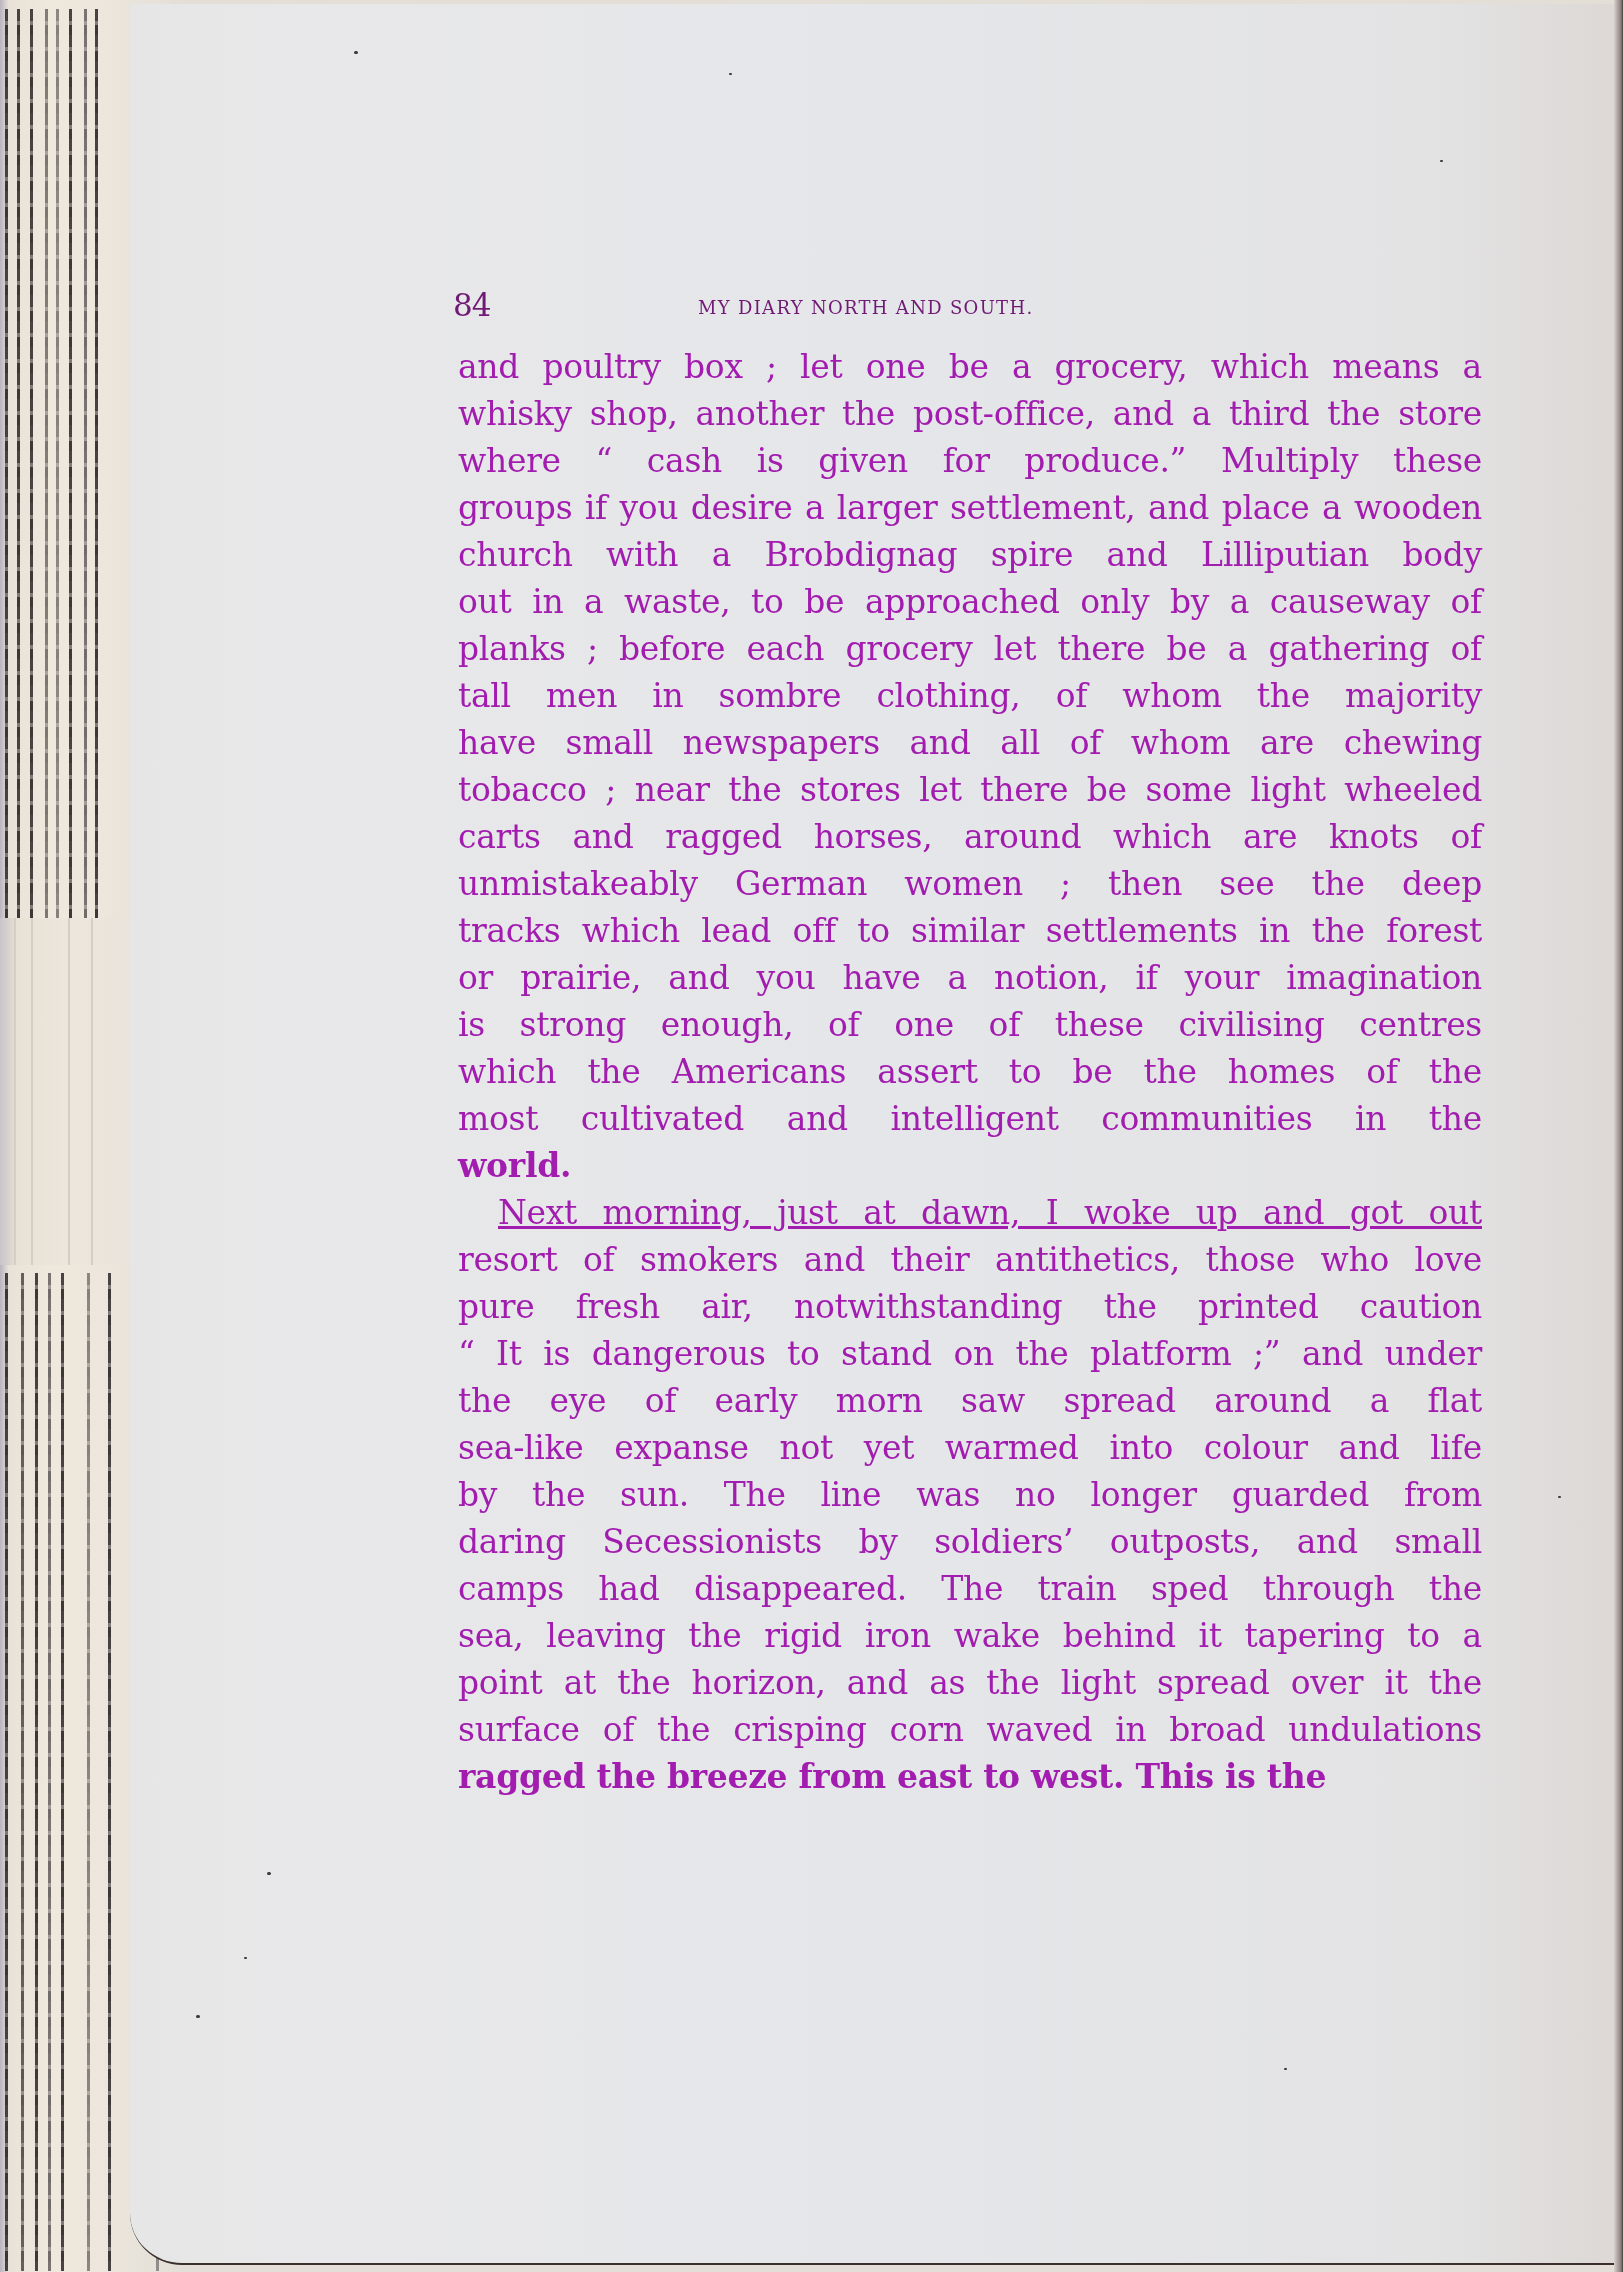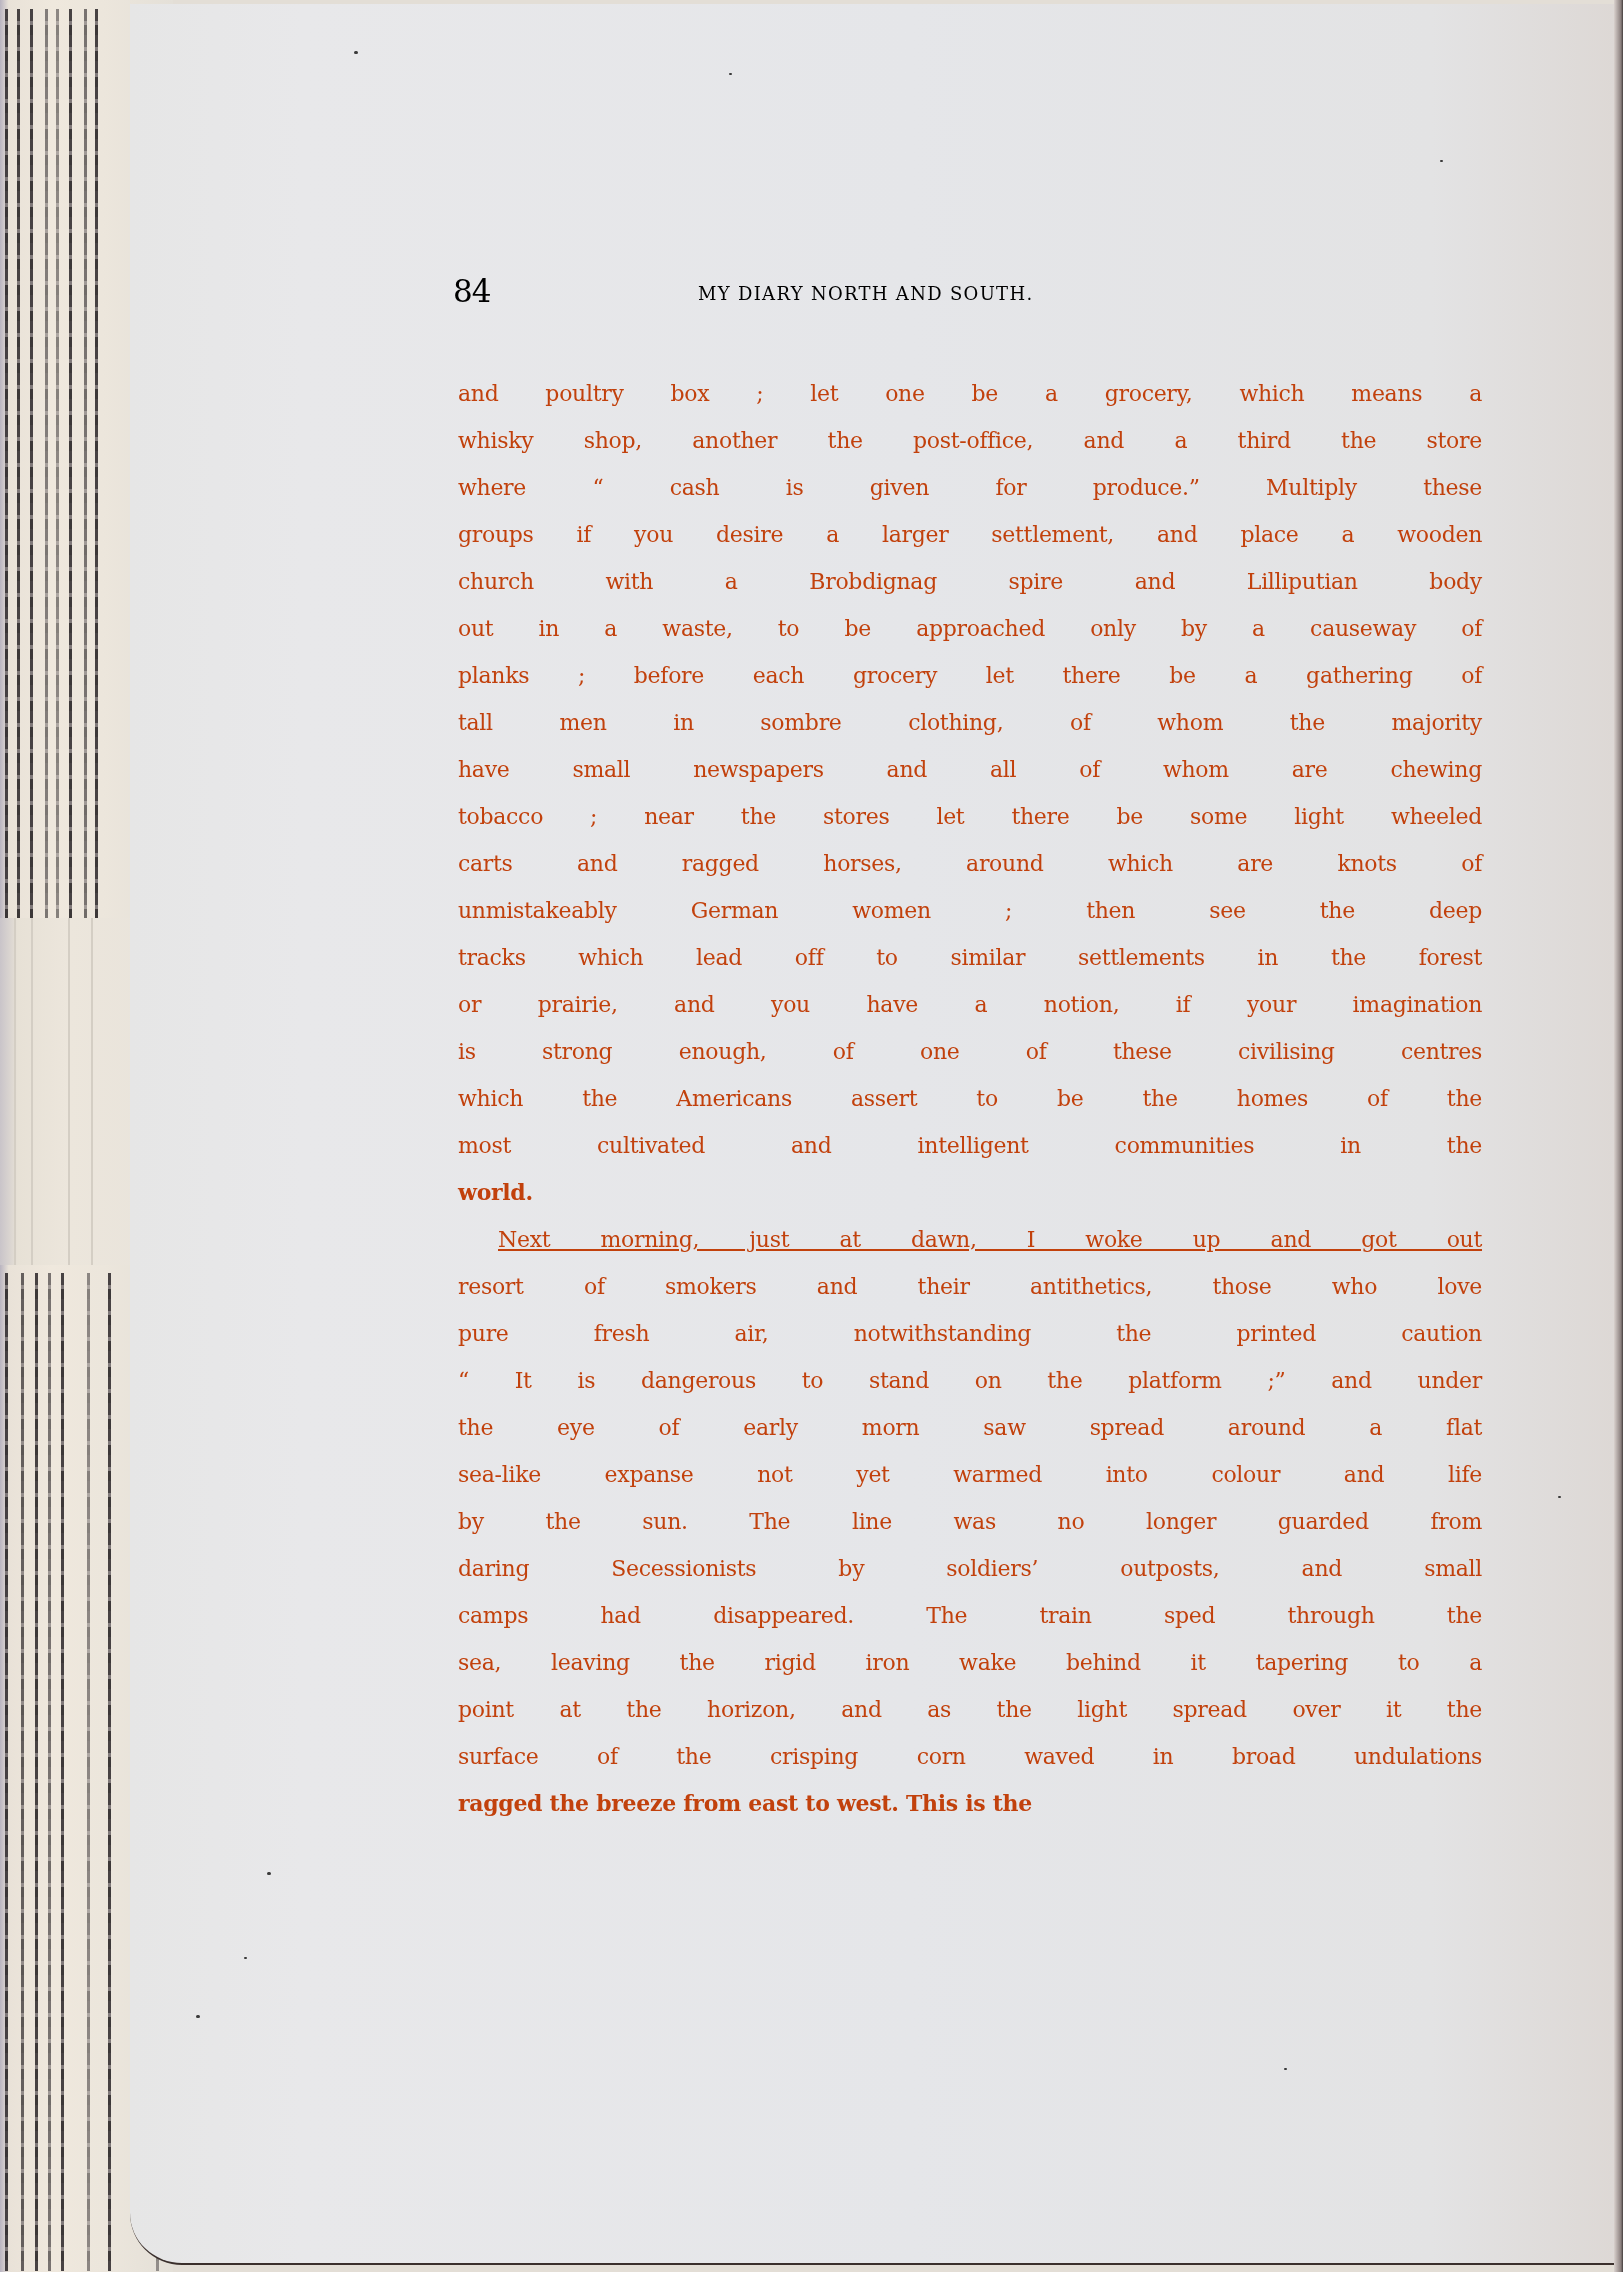--- a/index.html
+++ b/index.html
@@ -60,24 +60,24 @@
       position: absolute;
       right: 0;
       top: 0;
       width: 10.4px;
       height: 2273px;
       background: linear-gradient(90deg, #d9d1cd, #8a7f7d 70%, #1f1b1c);
     }
     .header {
       position: absolute;
       left: 453px;
-      top: 270px;
+      top: 284px;
       width: 867px;
       height: 43px;
-      color: #000000;
+      color: #701a75;
     }
     .page-number {
       position: absolute;
       left: 0;
       top: 0;
       font-size: 31px;
       line-height: 43px;
       letter-spacing: -0.9px;
     }
     .running-head {
@@ -85,24 +85,24 @@
       left: 245px;
       top: 1.7px;
       font-size: 18px;
       line-height: 43px;
       letter-spacing: 1.3px;
       white-space: nowrap;
     }
     .body-text {
       position: absolute;
       left: 458px;
-      top: 370px;
+      top: 343px;
       width: 1024px;
-      color: #c2410c;
-      font-size: 22px;
+      color: #a21caf;
+      font-size: 33px;
       line-height: 47px;
       letter-spacing: -0.3px;
     }
     .line {
       display: block;
       white-space: nowrap;
       text-align: justify;
       text-align-last: justify;
       height: 47px;
     }

